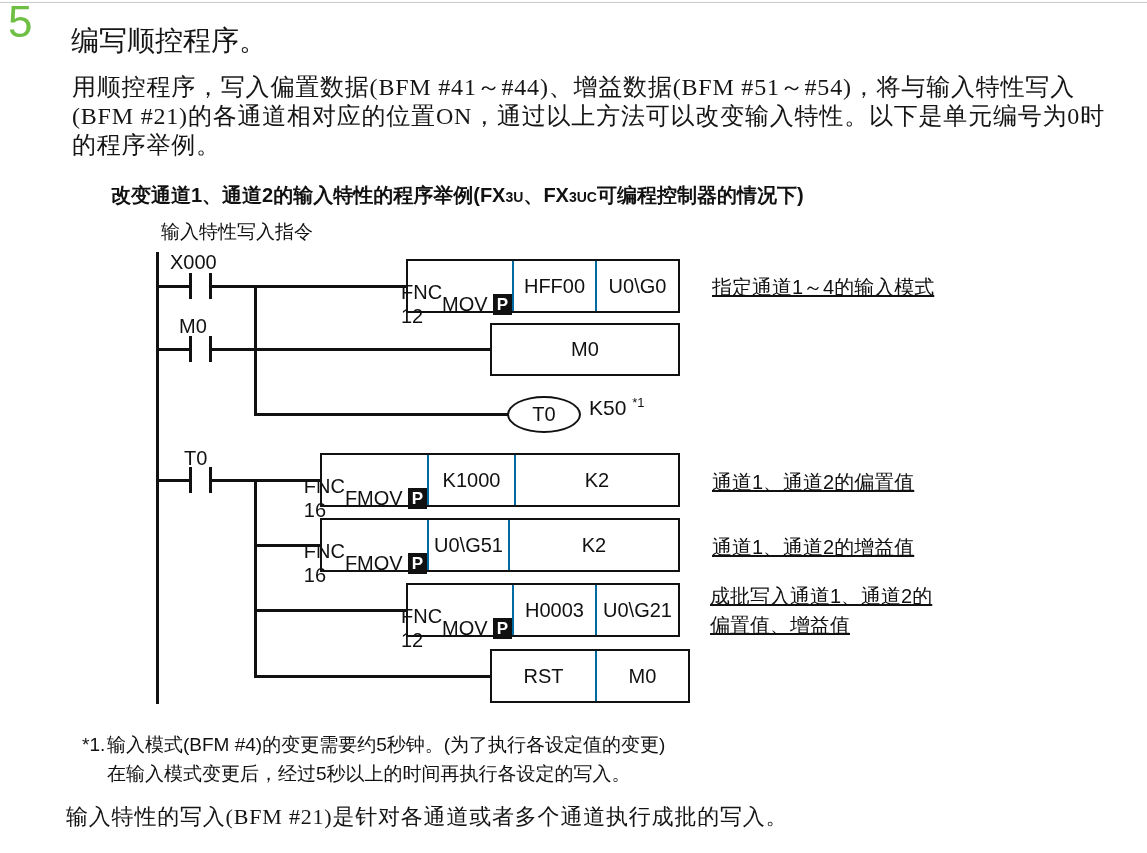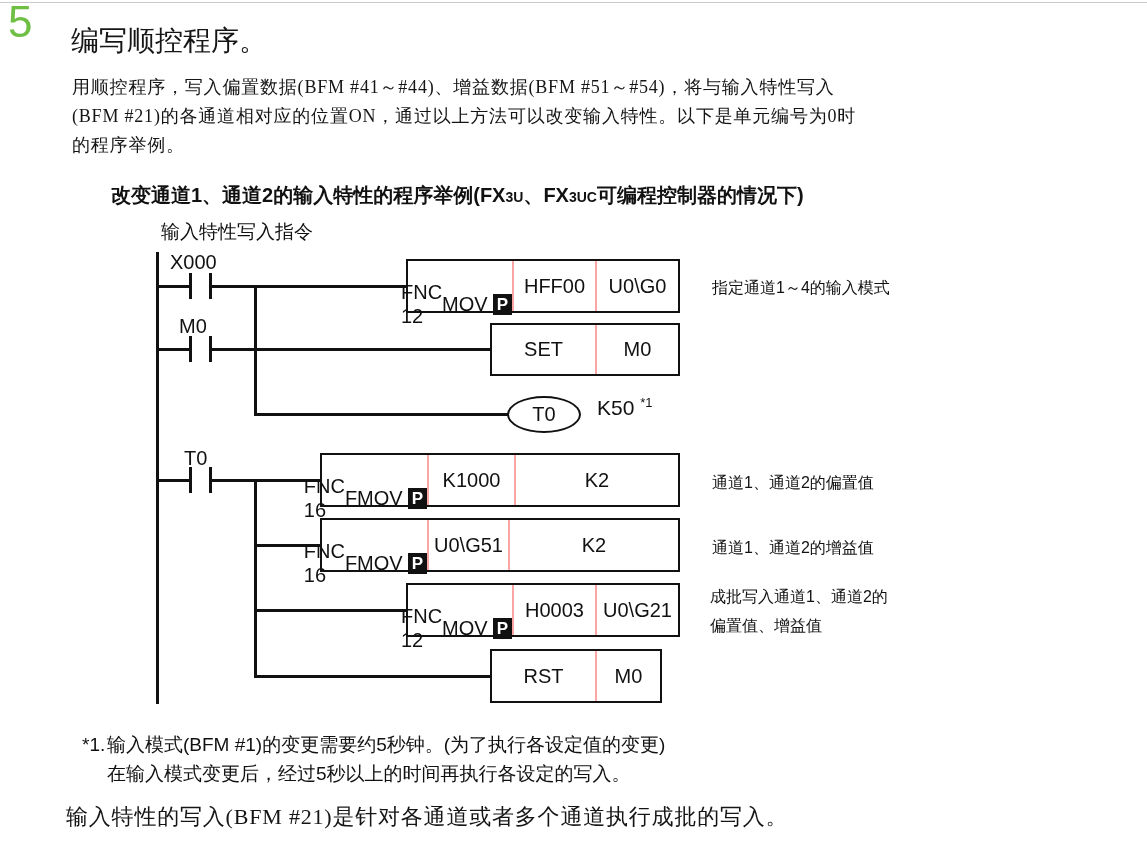--- a/index.html
+++ b/index.html
@@ -3,50 +3,50 @@
 <meta charset="utf-8">
 <style>
   html,body{margin:0;padding:0;background:#ffffff;}
   body{width:1147px;height:853px;position:relative;overflow:hidden;
        font-family:"Liberation Sans",sans-serif;color:#111;}
   .abs{position:absolute;}
   .top-rule{left:0;top:2px;width:1147px;height:1px;background:#c9c9c9;}
   .step-num{left:8px;top:-2px;font-size:44px;line-height:48px;color:#6FBF44;
             font-family:"Liberation Sans",sans-serif;}
   .page-heading{left:71px;top:24px;font-size:28px;line-height:34px;color:#151515;}
-  .intro-line{left:72px;width:1075px;font-size:18px;line-height:29px;
+  .intro-line{left:72px;width:1075px;font-size:24px;line-height:29px;
               font-family:"Liberation Serif",serif;color:#151515;letter-spacing:0.8px;}
   .example-title{left:63px;top:182px;font-size:20px;font-weight:bold;color:#111;margin-left:48px;}
   .example-title .subnum{font-size:14px;font-weight:bold;}
   .ladder-title{left:161px;top:219px;font-size:19px;color:#111;}
   
   .hline{height:3px;background:#111;}
   .vline{width:3px;background:#111;}
   
   .contact{width:17px;height:26px;background:#fff;
            border-left:3px solid #111;border-right:3px solid #111;z-index:3;}
   .dev-label{font-size:20px;color:#111;z-index:4;}
   
   .lbox{display:flex;border:2px solid #111;background:#fff;box-sizing:border-box;
         z-index:2;align-items:stretch;}
-  .cell{border-left:2px solid #fca5a5;display:flex;align-items:center;justify-content:center;
+  .cell{border-left:2px solid #0369a1;display:flex;align-items:center;justify-content:center;
         font-size:20px;color:#111;box-sizing:border-box;}
   .cell:first-child{border-left:none;}
   .cell.grow{flex:1;}
   .instr{flex-direction:row;justify-content:flex-end;line-height:24px;margin-top:36px;}
   .instr .irow{display:flex;align-items:center;justify-content:center;}
   .pbadge{display:inline-block;background:#111;color:#fff;font-weight:bold;
           font-size:17px;line-height:21px;padding:0 4px;margin-left:5px;}
   
   .coil{left:507px;top:396px;width:74px;height:37px;border:2px solid #111;
         border-radius:50%;background:#fff;box-sizing:border-box;z-index:3;
         display:flex;align-items:center;justify-content:center;font-size:20px;}
-  .timer-value{left:589px;top:395px;font-size:21px;z-index:3;margin-left:8px;}
+  .timer-value{left:589px;top:395px;font-size:21px;z-index:3;}
   .timer-value sup{font-size:13px;}
-  .cmt{font-size:16px;color:#111;line-height:29px;}
+  .cmt{font-size:20px;color:#111;line-height:29px;text-decoration:underline;}
   .fn{font-size:19px;color:#111;line-height:24px;}
   .closing-line{left:66px;top:802px;font-size:22px;font-family:"Liberation Serif",serif;
                 color:#151515;letter-spacing:0.8px;}
 </style>
 </head>
 <body>
 
 <div class="abs top-rule"></div>
 
 <div class="abs step-num">5</div>
@@ -85,21 +85,20 @@
         <span>MOV</span>
         <span class="pbadge">P</span>
       </div>
   </div>
   <div class="cell" style="width:83px">HFF00</div>
   <div class="cell grow">U0\G0</div>
 </div>
 <div class="abs cmt" style="left:712px;top:273px">指定通道1～4的输入模式</div>
 
 <div class="abs lbox" style="left:490px;top:323px;width:190px;height:53px">
-  <div class="cell" style="width:103px">SET</div>
   <div class="cell grow">M0</div>
 </div>
 
 <div class="abs coil">
     <span>T0</span>
   </div>
 <div class="abs timer-value"><span>K50</span> <sup>*1</sup></div>
 
 <div class="abs lbox" style="left:320px;top:453px;width:360px;height:54px">
   <div class="cell instr" style="width:105px">
@@ -134,22 +133,22 @@
         <span>MOV</span>
         <span class="pbadge">P</span>
       </div>
   </div>
   <div class="cell" style="width:83px">H0003</div>
   <div class="cell grow">U0\G21</div>
 </div>
 <div class="abs cmt" style="left:710px;top:582px">成批写入通道1、通道2的</div>
 <div class="abs cmt" style="left:710px;top:611px">偏置值、增益值</div>
 
-<div class="abs lbox" style="left:490px;top:649px;width:172px;height:54px">
+<div class="abs lbox" style="left:490px;top:649px;width:200px;height:54px">
   <div class="cell" style="width:103px">RST</div>
   <div class="cell grow">M0</div>
 </div>
 
 <div class="abs fn" style="left:82px;top:733px">*1.</div>
-<div class="abs fn" style="left:107px;top:733px">输入模式(BFM #1)的变更需要约5秒钟。(为了执行各设定值的变更)</div>
+<div class="abs fn" style="left:107px;top:733px">输入模式(BFM #4)的变更需要约5秒钟。(为了执行各设定值的变更)</div>
 <div class="abs fn" style="left:107px;top:762px">在输入模式变更后，经过5秒以上的时间再执行各设定的写入。</div>
 
 <div class="abs closing-line">输入特性的写入(BFM #21)是针对各通道或者多个通道执行成批的写入。</div>
 
 </body></html>

